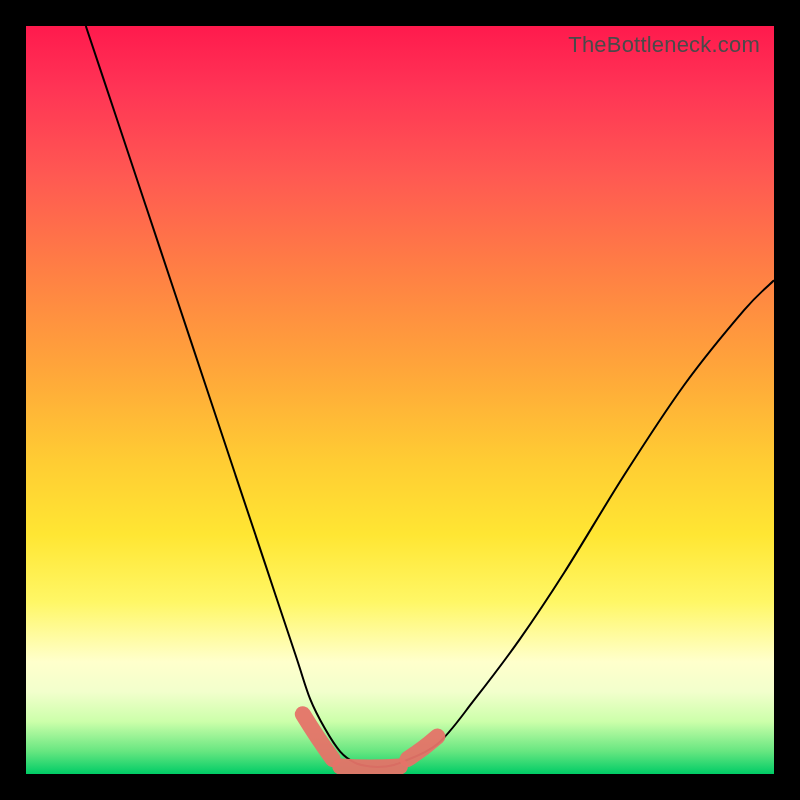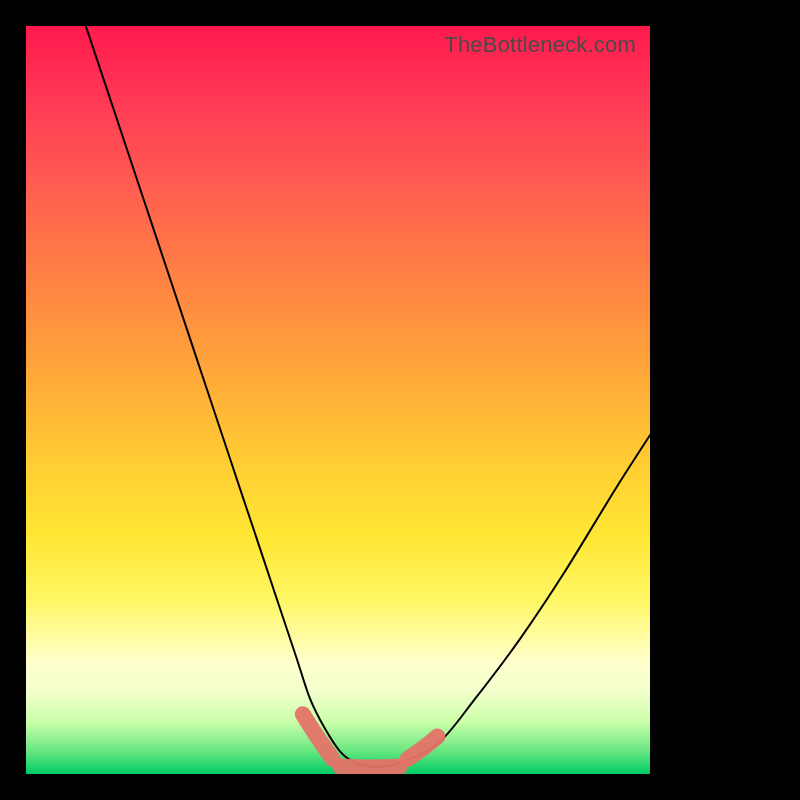--- a/index.html
+++ b/index.html
@@ -8,21 +8,21 @@
     width: 800px;
     height: 800px;
     background: #000;
     overflow: hidden;
     font-family: Arial, Helvetica, sans-serif;
   }
   .frame {
     position: absolute;
     left: 26px;
     top: 26px;
-    width: 624px;
+    width: 748px;
     height: 748px;
     background: linear-gradient(to bottom,
       #ff1a4d 0%,
       #ff3355 8%,
       #ff5952 20%,
       #ff8044 33%,
       #ffa63a 46%,
       #ffcc33 58%,
       #ffe633 68%,
       #fff766 77%,

